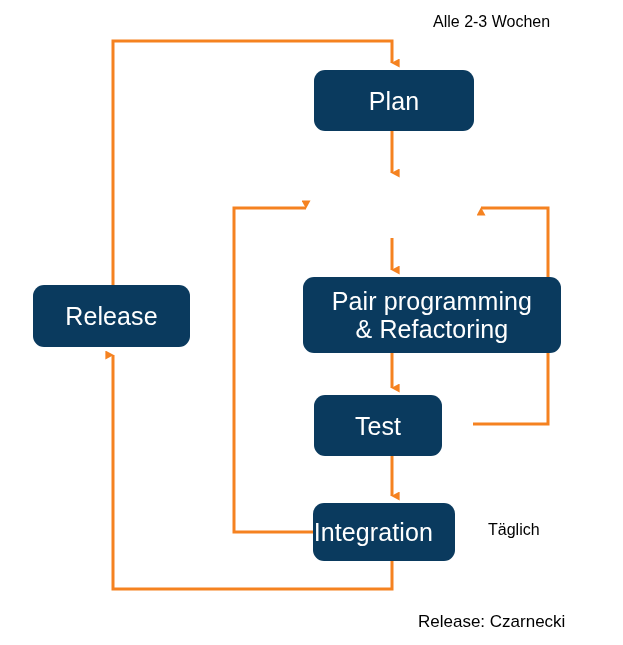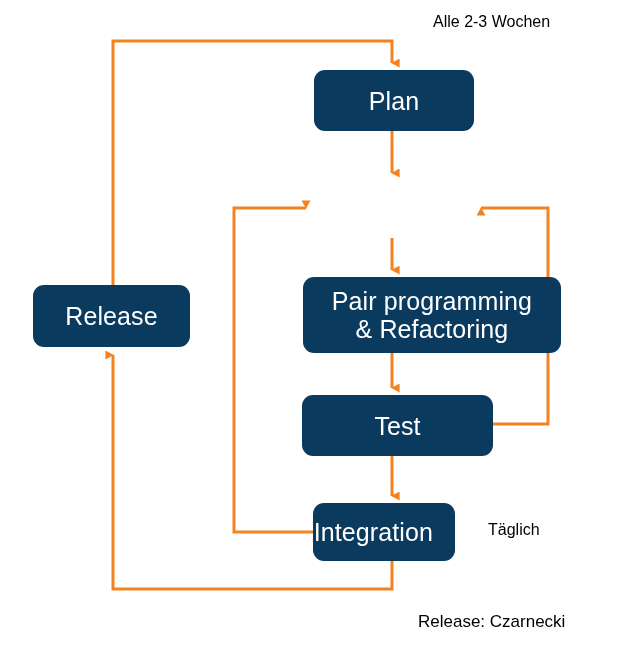--- a/index.html
+++ b/index.html
@@ -100,21 +100,21 @@
   <div class="node" style="left:314px; top:70px; width:160px; height:61px;">
     <span class="node-label">Plan</span>
   </div>
 
 
   <div class="node" style="left:264px; top:277px; width:258px; height:76px;margin-left:39px;">
     <span class="node-label">Pair programming
 &amp; Refactoring</span>
   </div>
 
-  <div class="node" style="left:302px; top:395px; width:191px; height:61px;">
+  <div class="node" style="left:314px; top:395px; width:128px; height:61px;">
     <span class="node-label">Test</span>
   </div>
 
   <div class="node" style="left:313px; top:503px; width:142px; height:58px;justify-content:flex-end;">
     <span class="node-label">Integration</span>
   </div>
 
   <div class="node" style="left:33px; top:285px; width:157px; height:62px;">
     <span class="node-label">Release</span>
   </div>

